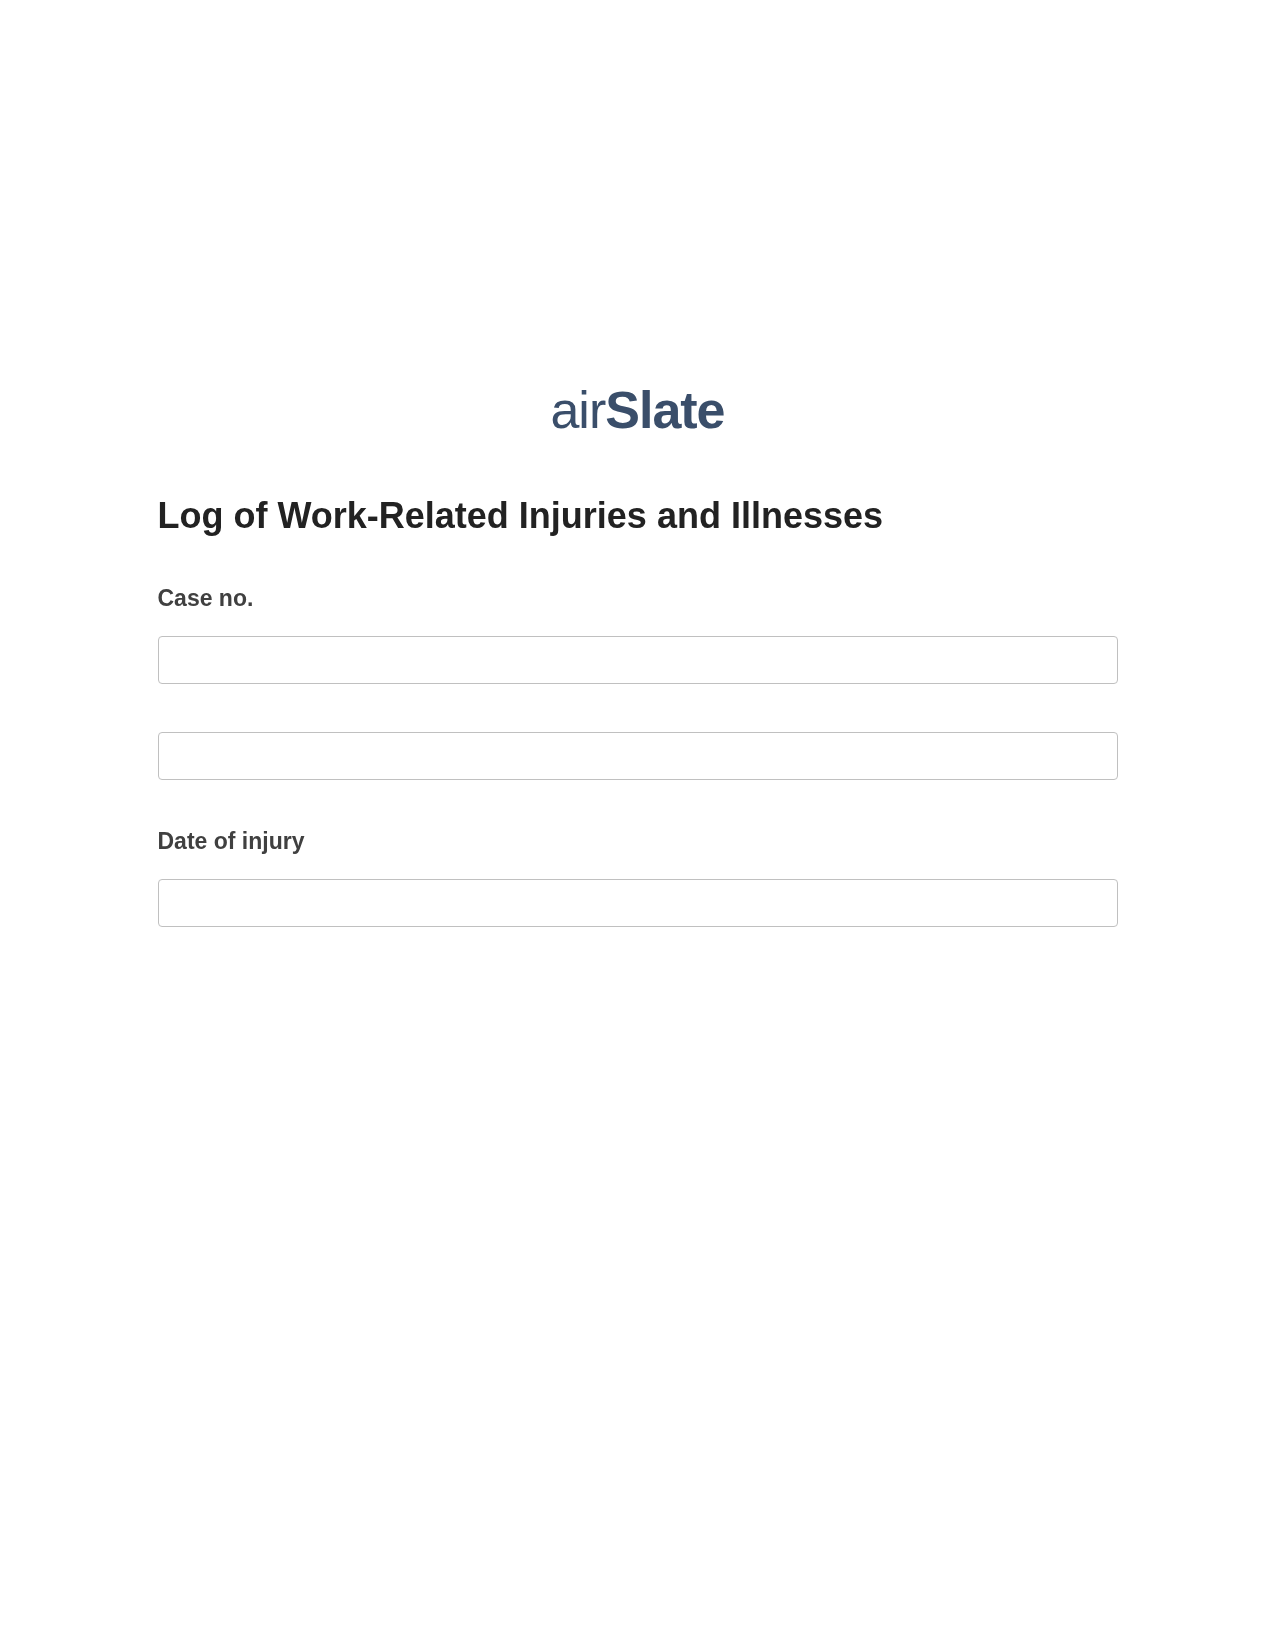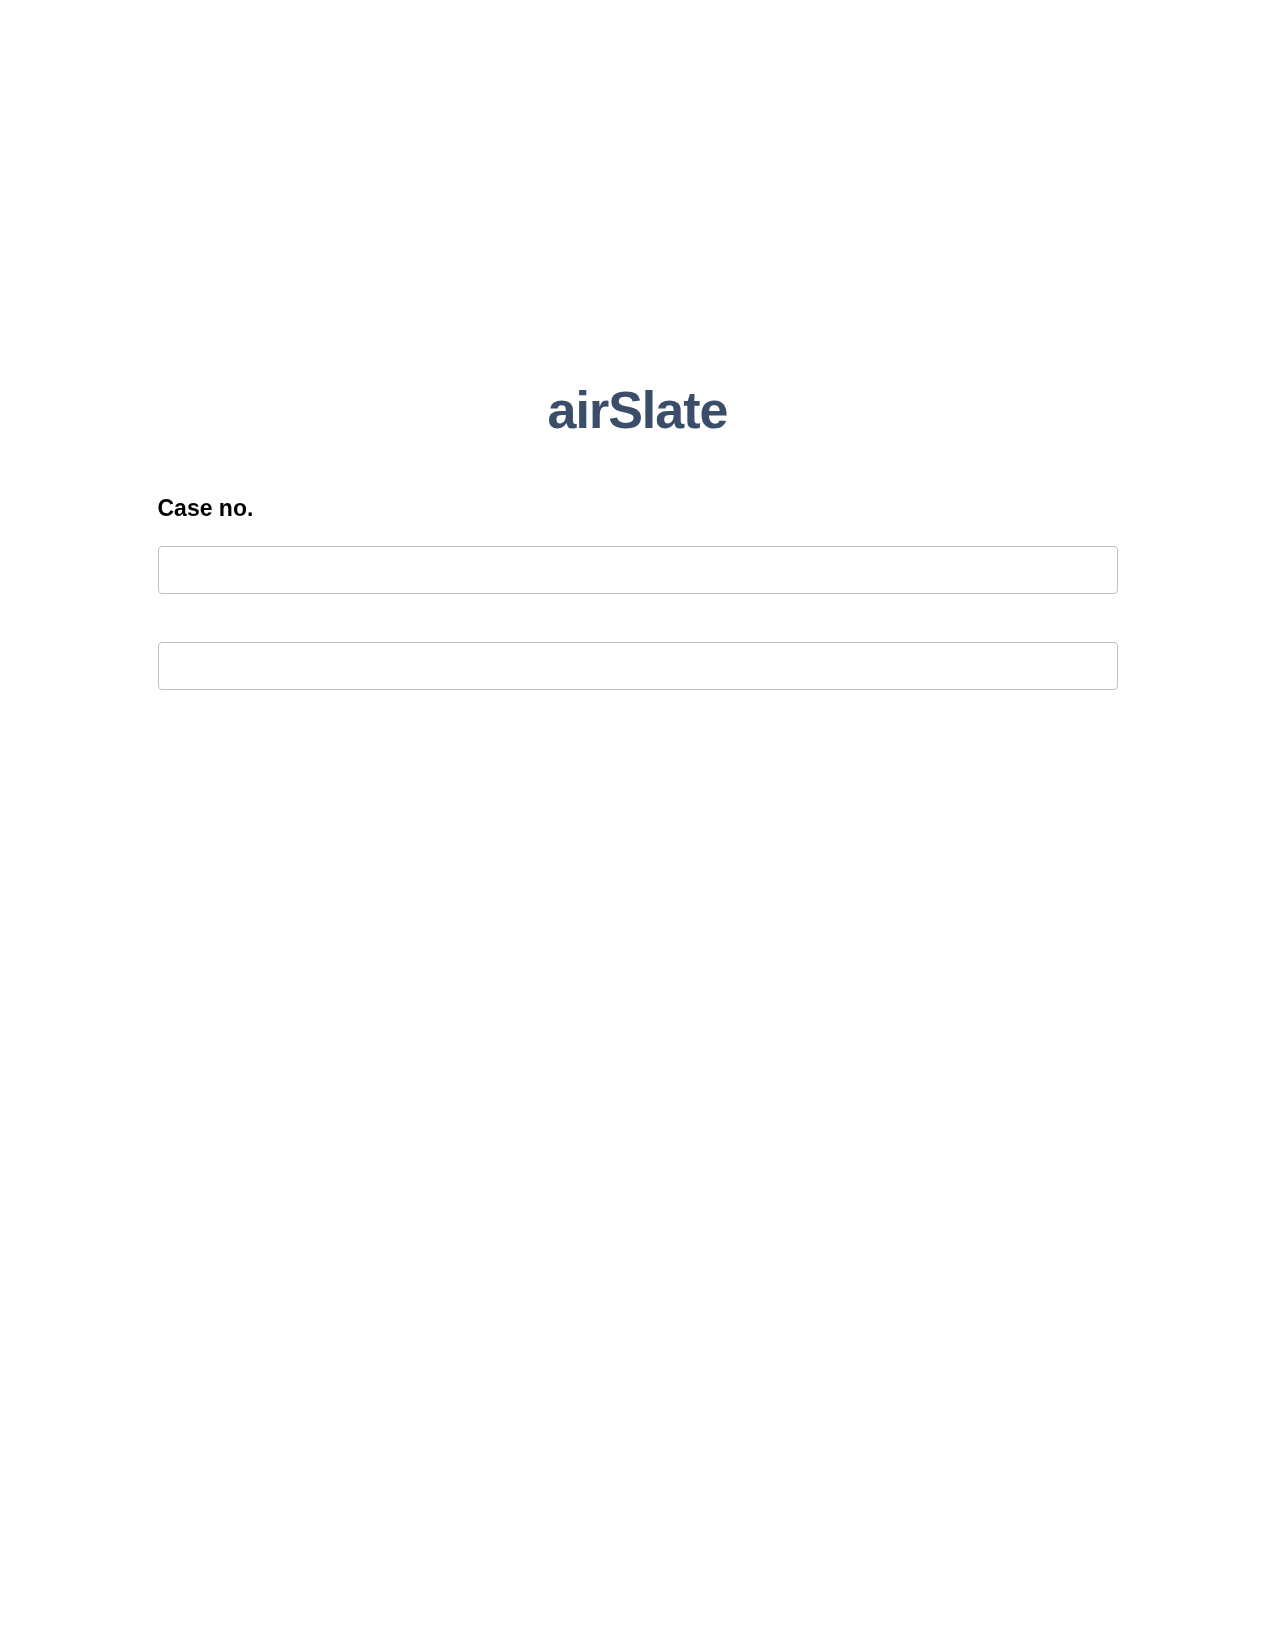--- a/index.html
+++ b/index.html
@@ -23,64 +23,69 @@
       text-align: center;
       margin-bottom: 55px;
     }
     .logo-text {
       font-size: 52px;
       font-weight: 700;
       color: #3a4e6a;
       letter-spacing: -1px;
     }
     .logo-air {
-      font-weight: 700;
+      font-weight: 400;
       text-align: right;
     }
     .logo-slate {
       font-weight: 700;
     }
     .form-title {
       font-size: 36px;
       font-weight: 700;
       color: #222222;
       margin-bottom: 48px;
     }
     .form-group {
       margin-bottom: 48px;
     }
     .form-label {
       display: block;
       font-size: 23px;
       font-weight: 700;
-      color: #000000;
+      color: #404040;
       margin-bottom: 24px;
     }
     .form-input {
       width: 100%;
       height: 48px;
       border: 1px solid #c0c0c0;
       border-radius: 4px;
       padding: 0 12px;
       font-size: 18px;
       background: #ffffff;
     }
   </style>
 </head>
 <body>
 
 <div class="container">
   <div class="logo">
     <span class="logo-text"><span class="logo-air">air</span><span class="logo-slate">Slate</span></span>
   </div>
 
+  <h1 class="form-title">Log of Work-Related Injuries and Illnesses</h1>
 
   <div class="form-group">
     <label class="form-label">Case no.</label>
     <input type="text" class="form-input" value="" style="">
   </div>
 
 
   <div class="form-group">
     <input type="text" class="form-input" value="" style="">
   </div>
 
+  <div class="form-group">
+    <label class="form-label">Date of injury</label>
+    <input type="text" class="form-input" value="" style="">
+  </div>
 </div>
 
 </body></html>

